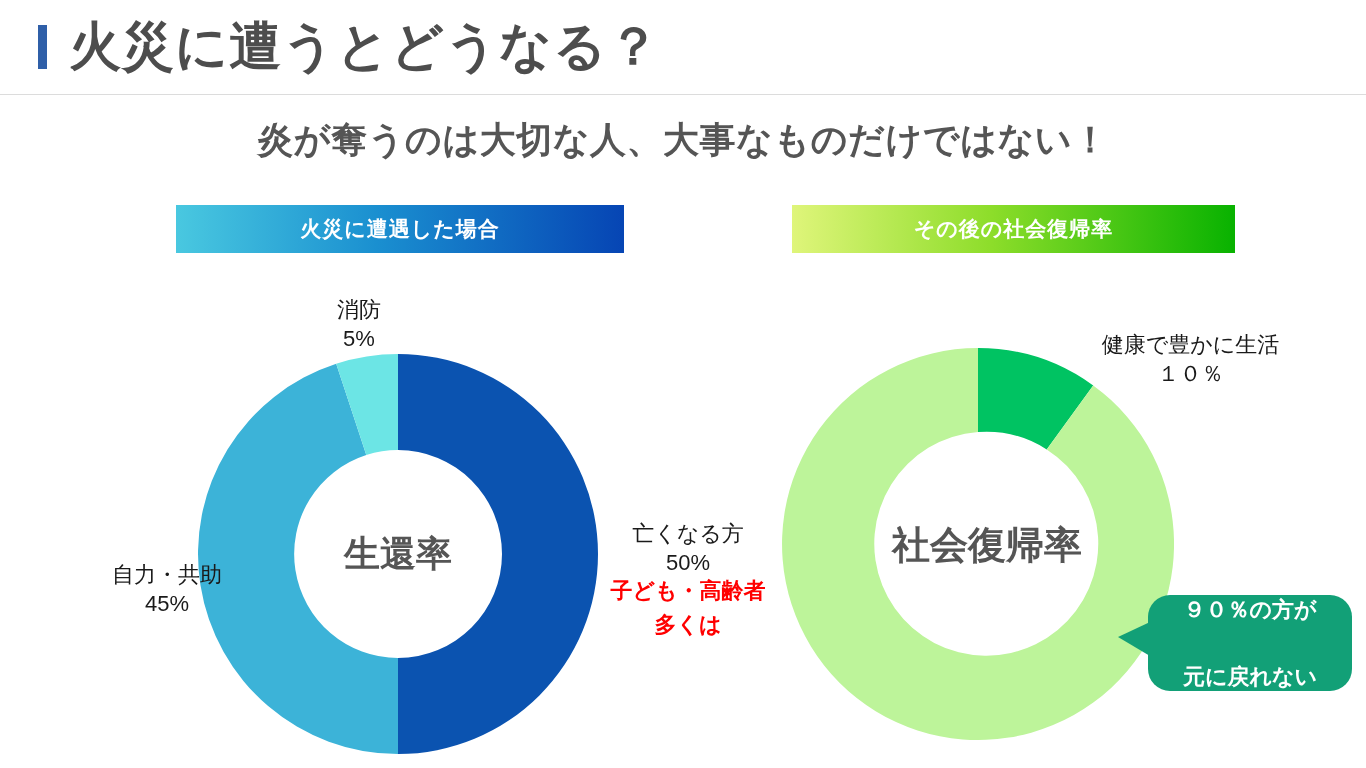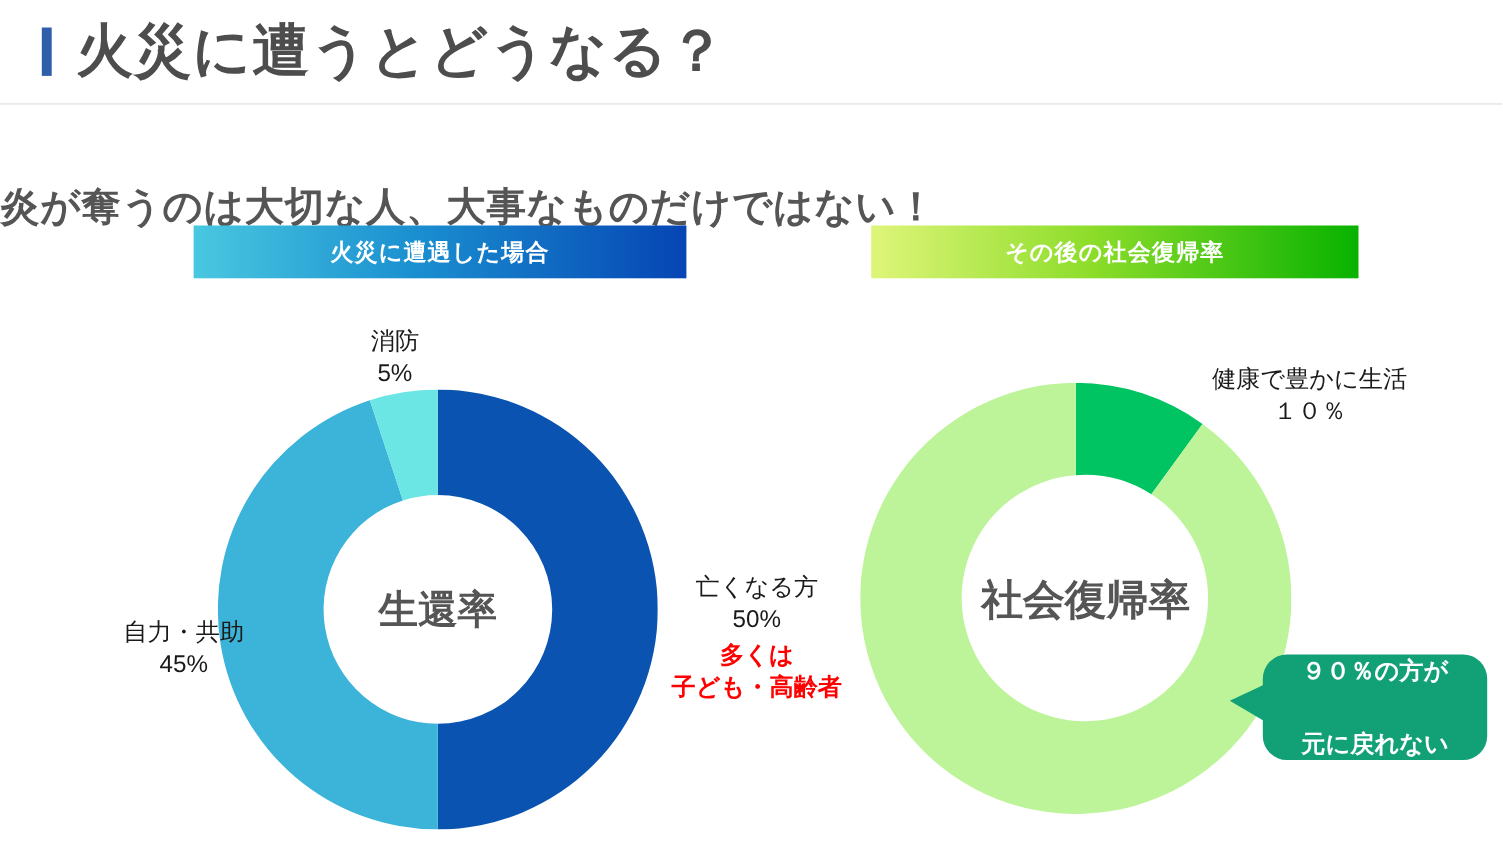--- a/index.html
+++ b/index.html
@@ -41,26 +41,26 @@
     color: #4d4d4d;
     letter-spacing: 1px;
     white-space: nowrap;
   }
 
   
   .subtitle {
     position: absolute;
     left: 0; top: 116px;
     width: 1366px;
+    text-align: center;
     font-size: 36px;
     font-weight: bold;
     color: #555555;
     letter-spacing: 0.5px;
     white-space: nowrap;
-    margin-top: 48px;
   }
 
   
   .banner {
     position: absolute;
     height: 48px;
     display: flex;
     align-items: center;
     justify-content: center;
     color: #ffffff;
@@ -199,22 +199,22 @@
 </div>
 
 <div class="chart-label label-self">
   <div>自力・共助</div>
   <div>45%</div>
 </div>
 
 <div class="chart-label label-death">
   <div>亡くなる方</div>
   <div>50%</div>
+  <div class="label-emph" style="margin-top:0">子ども・高齢者</div>
   <div class="label-emph">多くは</div>
-  <div class="label-emph" style="margin-top:0">子ども・高齢者</div>
 </div>
 
 <div class="chart-label label-health">
   <div>健康で豊かに生活</div>
   <div>１０％</div>
 </div>
 
 <div class="bubble">
   <div class="bubble-tail"></div>
   <div>９０％の方が</div>

